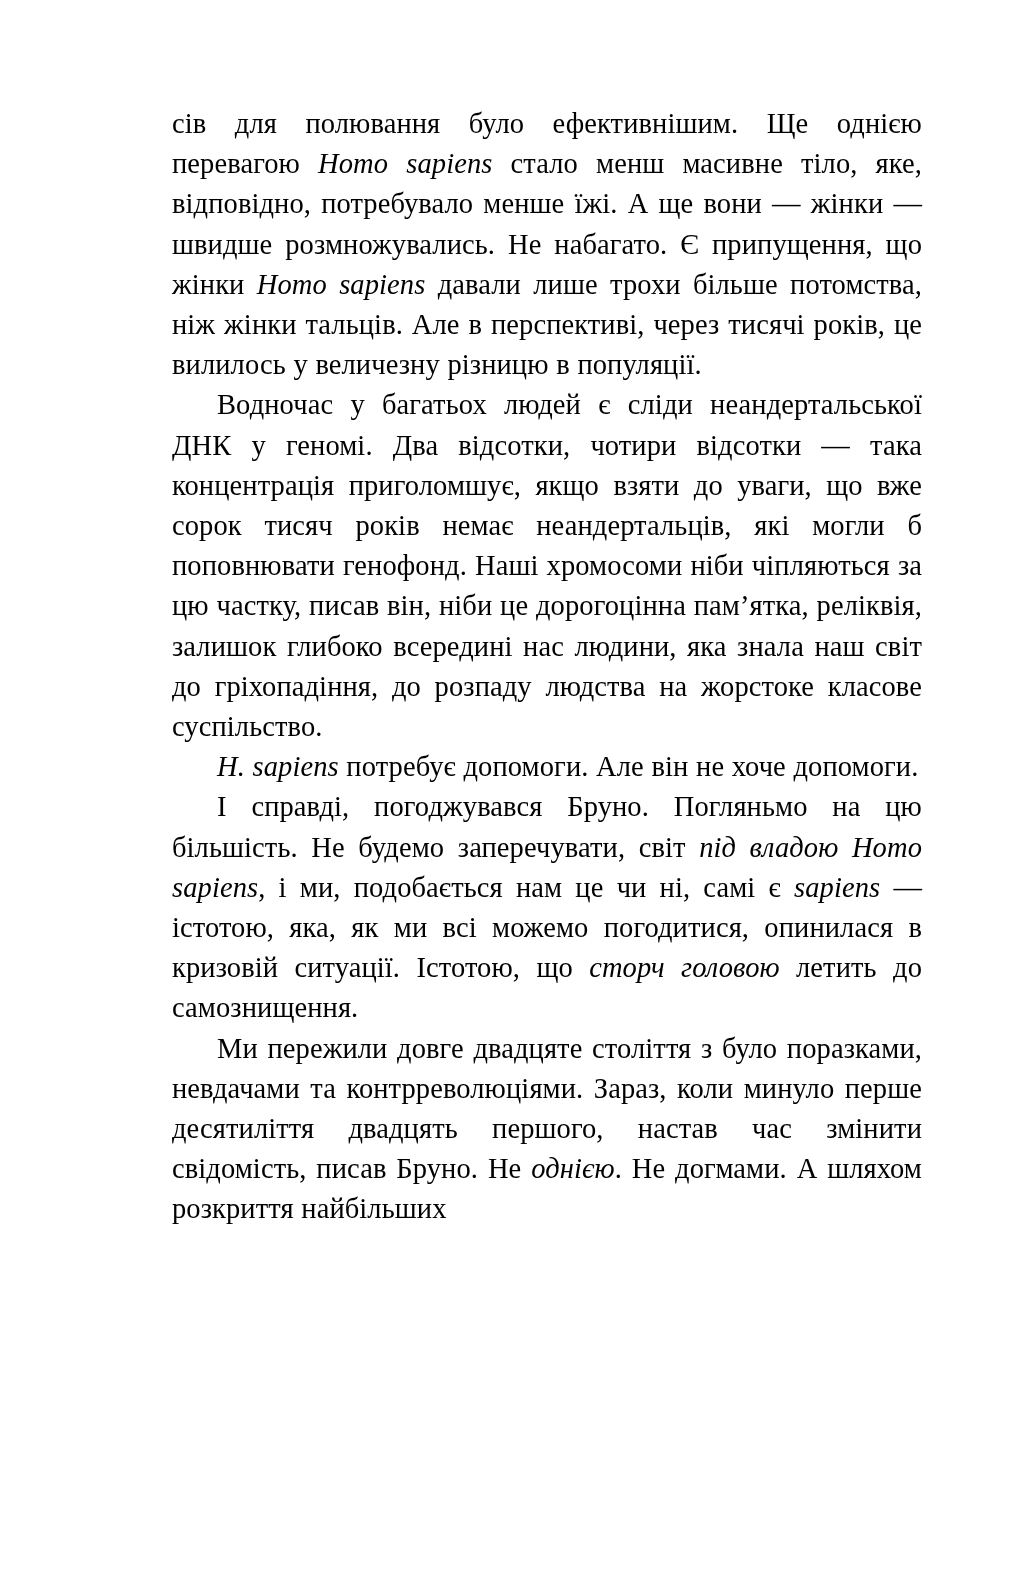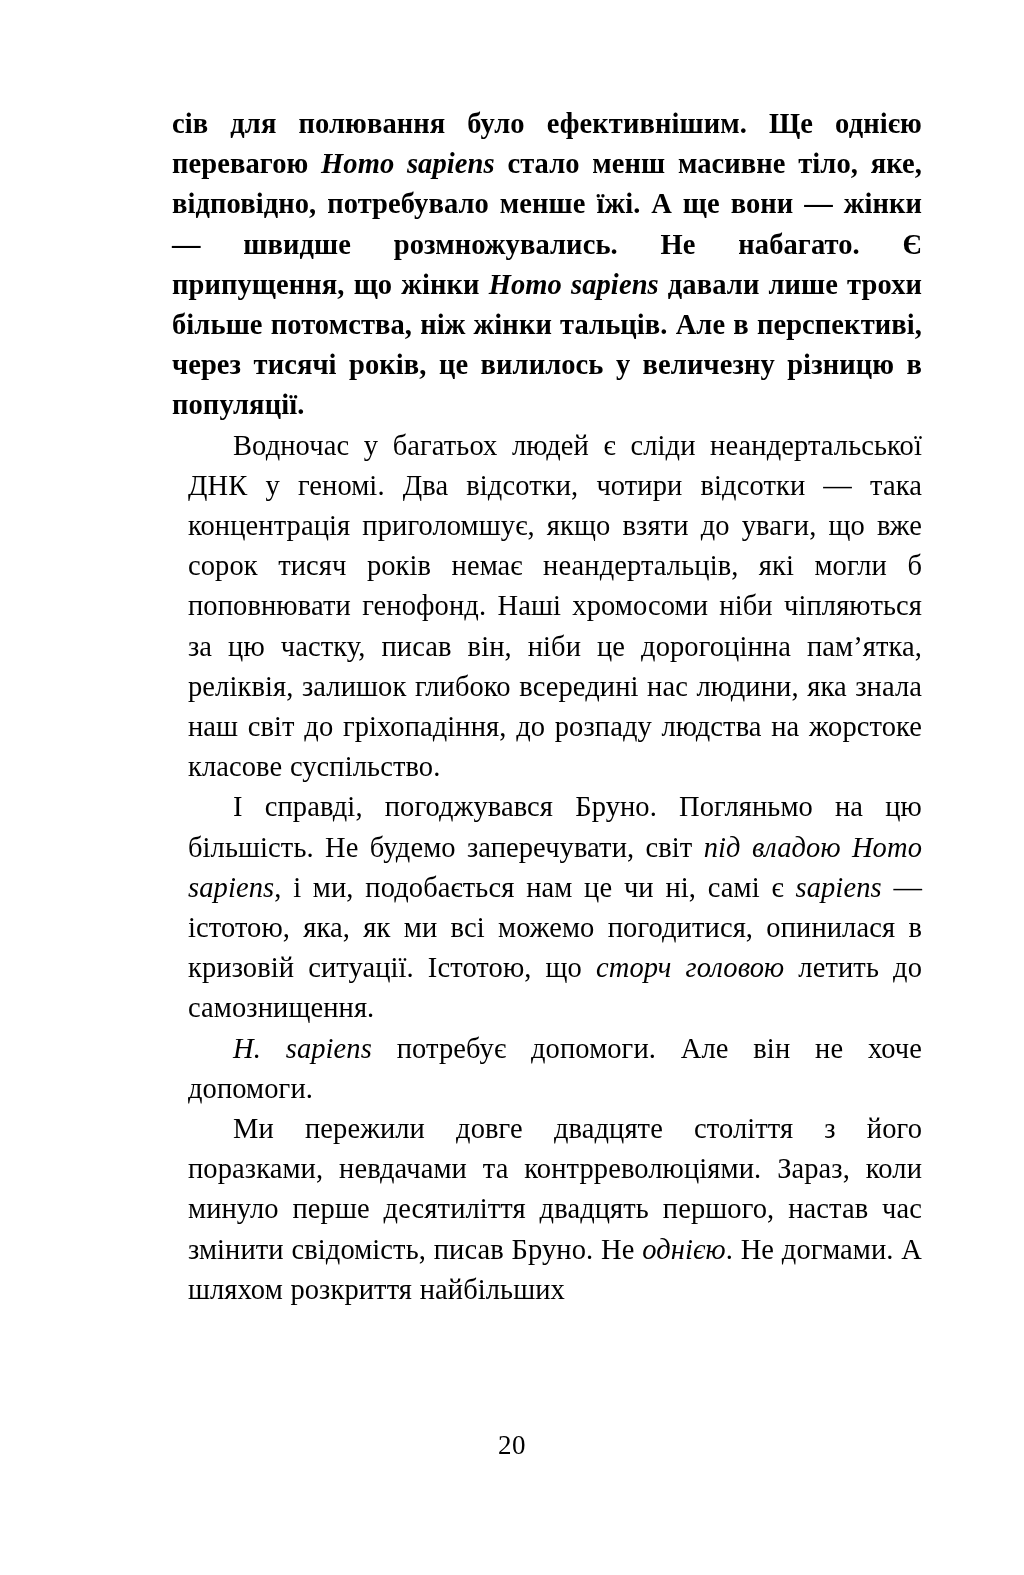--- a/index.html
+++ b/index.html
@@ -41,26 +41,24 @@
     text-align: justify;
     text-align-last: left;
     letter-spacing: 0.1px;
     word-spacing: 0.4px;
     hyphens: manual;
     -webkit-hyphens: manual;
   }
 
   .para.indent {
     text-indent: 45px;
-    margin-left: 16px;
   }
 
   .para.first {
     text-indent: 0;
-    font-weight: bold;
   }
 
   .para i,
   .para .it {
     font-style: italic;
   }
 
   .folio {
     position: absolute;
     left: 0;
@@ -73,20 +71,19 @@
   }
 </style>
 </head>
 <body style="background: rgb(255, 255, 255); color: rgb(0, 0, 0);">
 
 <div class="page">
 
   <div class="text-block">
     <p class="para first"><span>сів для полювання було ефективнішим. Ще однією перевагою </span><i>Homo sapiens</i><span> стало менш масивне тіло, яке, відповідно, потребувало менше їжі. А ще вони — жінки — швидше розмножувались. Не набагато. Є припущення, що жінки </span><i>Homo sapiens</i><span> давали лише трохи більше потомства, ніж жінки тальців. Але в перспективі, через тисячі років, це вилилось у величезну різницю в популяції.</span></p>
     <p class="para indent"><span>Водночас у багатьох людей є сліди неандертальської ДНК у геномі. Два відсотки, чотири відсотки — така концентрація приголомшує, якщо взяти до уваги, що вже сорок тисяч років немає неандертальців, які могли б поповнювати генофонд. Наші хромосоми ніби чіпляються за цю частку, писав він, ніби це дорогоцінна пам’ятка, реліквія, залишок глибоко всередині нас людини, яка знала наш світ до гріхопадіння, до розпаду людства на жорстоке класове суспільство.</span></p>
+    <p class="para indent"><i>H. sapiens</i><span> потребує допомоги. Але він не хоче допомоги.</span></p>
     <p class="para indent"><span>І справді, погоджувався Бруно. Погляньмо на цю більшість. Не будемо заперечувати, світ </span><i>під владою Homo sapiens</i><span>, і ми, подобається нам це чи ні, самі є </span><i>sapiens</i><span> — істотою, яка, як ми всі можемо погодитися, опинилася в кризовій ситуації. Істотою, що </span><i>сторч головою</i><span> летить до самознищення.</span></p>
-    <p class="para indent"><i>H. sapiens</i><span> потребує допомоги. Але він не хоче допомоги.</span></p>
-    <p class="para indent"><span>Ми пережили довге двадцяте століття з його поразками, невдачами та контрреволюціями. Зараз, коли минуло перше десятиліття двадцять першого, настав час змінити свідомість, писав Бруно. Не </span><i>однією</i><span>. Не догмами. А шляхом розкриття найбільших</span></p>
+    <p class="para indent"><span>Ми пережили довге двадцяте століття з було поразками, невдачами та контрреволюціями. Зараз, коли минуло перше десятиліття двадцять першого, настав час змінити свідомість, писав Бруно. Не </span><i>однією</i><span>. Не догмами. А шляхом розкриття найбільших</span></p>
   </div>
 
-  <div class="folio">20</div>
 
 </div>
 
 </body></html>

